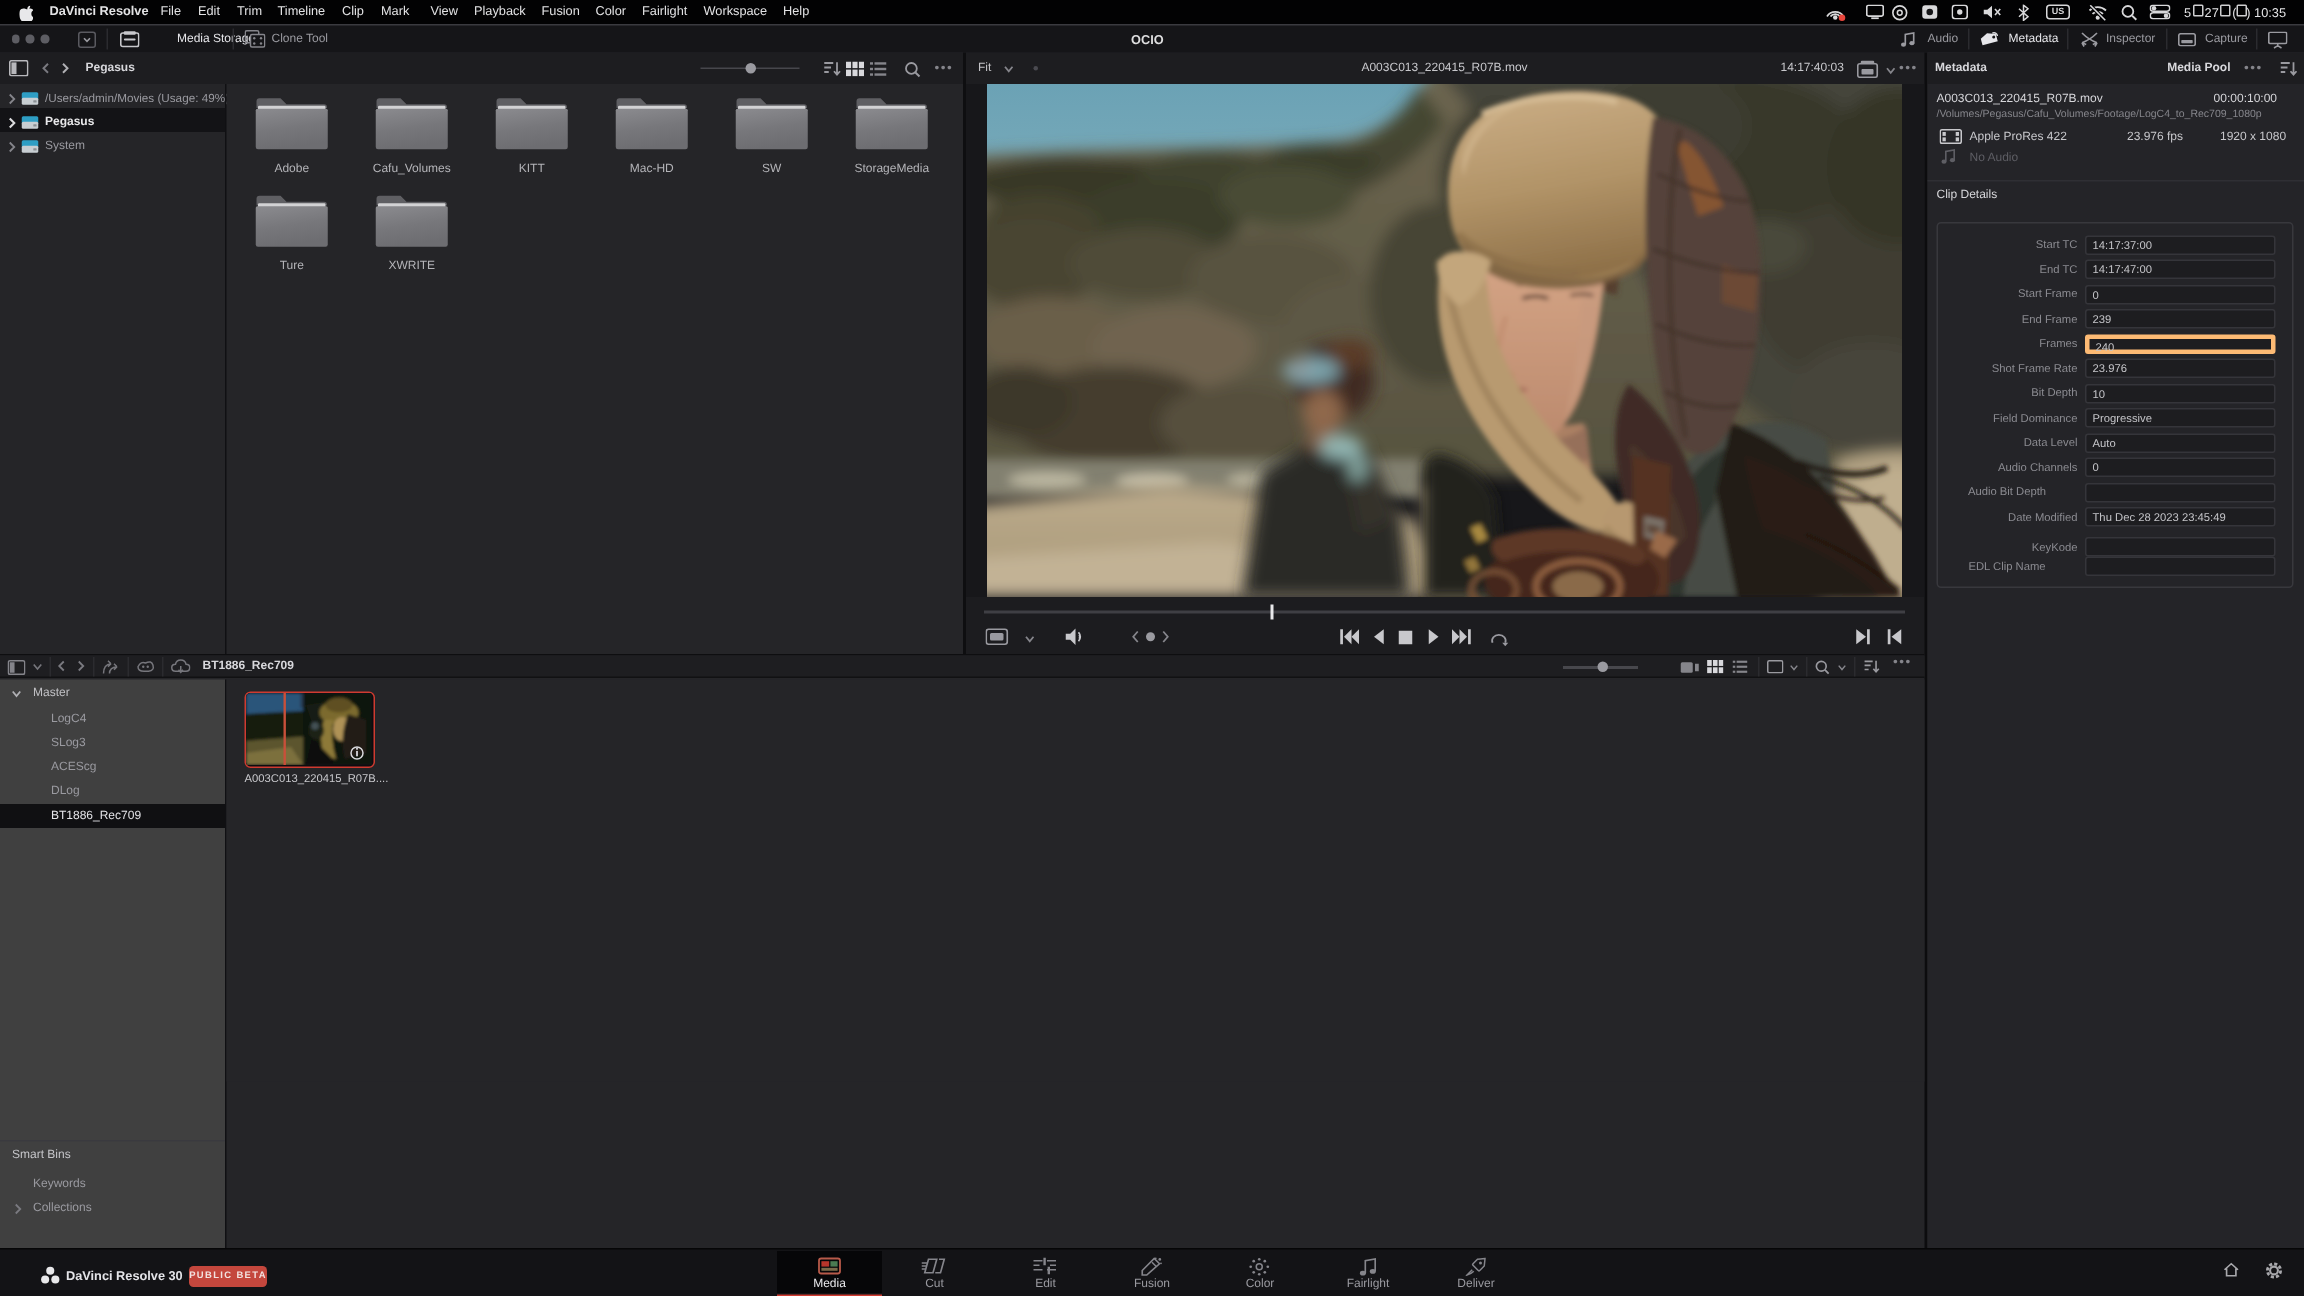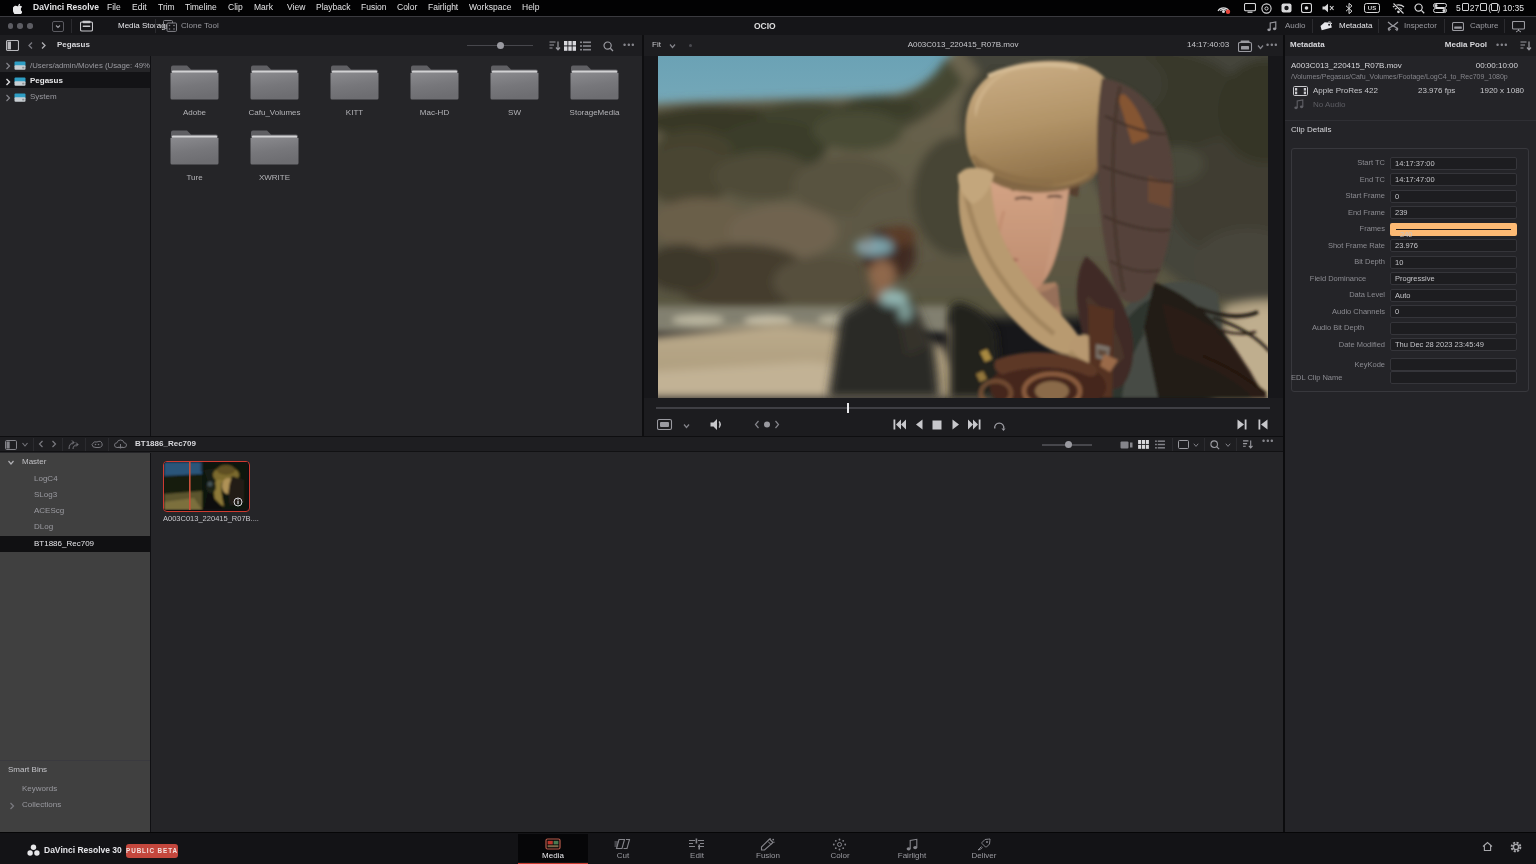--- a/index.html
+++ b/index.html
@@ -687,32 +687,32 @@
     <div class="abs" style="left:6px;top:154.5px;width:238px;height:13px;">
       <span class="abs" style="left:0;top:1.5px;width:94px;text-align:right;font-size:7.5px;color:#8b8b91;">Start Frame</span>
       <div class="abs" style="left:99px;top:0;width:127px;height:13px;background:#1d1d20;border:1px solid #35353a;border-radius:2px;font-size:7.5px;color:#c4c4c8;line-height:11.5px;padding-left:4px;">0</div>
     </div>
     <div class="abs" style="left:6px;top:171px;width:238px;height:13px;">
       <span class="abs" style="left:0;top:1.5px;width:94px;text-align:right;font-size:7.5px;color:#8b8b91;">End Frame</span>
       <div class="abs" style="left:99px;top:0;width:127px;height:13px;background:#1d1d20;border:1px solid #35353a;border-radius:2px;font-size:7.5px;color:#c4c4c8;line-height:11.5px;padding-left:4px;">239</div>
     </div>
     <div class="abs" style="left:6px;top:187.5px;width:238px;height:13px;">
       <span class="abs" style="left:0;top:1.5px;width:94px;text-align:right;font-size:7.5px;color:#8b8b91;">Frames</span>
-      <div class="abs" style="left:99px;top:0;width:127px;height:13px;background:#1d1d20;border:6px solid #fdba74;border-radius:2px;font-size:7.5px;color:#c4c4c8;line-height:11.5px;padding-left:4px;">240</div>
+      <div class="abs" style="left:99px;top:0;width:127px;height:13px;background:#1d1d20;border:3px solid #fdba74;border-radius:2px;font-size:7.5px;color:#c4c4c8;line-height:11.5px;padding-left:4px;">240</div>
     </div>
     <div class="abs" style="left:6px;top:204px;width:238px;height:13px;">
       <span class="abs" style="left:0;top:1.5px;width:94px;text-align:right;font-size:7.5px;color:#8b8b91;">Shot Frame Rate</span>
       <div class="abs" style="left:99px;top:0;width:127px;height:13px;background:#1d1d20;border:1px solid #35353a;border-radius:2px;font-size:7.5px;color:#c4c4c8;line-height:11.5px;padding-left:4px;">23.976</div>
     </div>
     <div class="abs" style="left:6px;top:220.5px;width:238px;height:13px;">
       <span class="abs" style="left:0;top:1.5px;width:94px;text-align:right;font-size:7.5px;color:#8b8b91;">Bit Depth</span>
       <div class="abs" style="left:99px;top:0;width:127px;height:13px;background:#1d1d20;border:1px solid #35353a;border-radius:2px;font-size:7.5px;color:#c4c4c8;line-height:11.5px;padding-left:4px;">10</div>
     </div>
     <div class="abs" style="left:6px;top:237px;width:238px;height:13px;">
-      <span class="abs" style="left:0;top:1.5px;width:94px;text-align:center;font-size:7.5px;color:#8b8b91;">Field Dominance</span>
+      <span class="abs" style="left:0;top:1.5px;width:94px;text-align:right;font-size:7.5px;color:#8b8b91;">Field Dominance</span>
       <div class="abs" style="left:99px;top:0;width:127px;height:13px;background:#1d1d20;border:1px solid #35353a;border-radius:2px;font-size:7.5px;color:#c4c4c8;line-height:11.5px;padding-left:4px;">Progressive</div>
     </div>
     <div class="abs" style="left:6px;top:253.5px;width:238px;height:13px;">
       <span class="abs" style="left:0;top:1.5px;width:94px;text-align:right;font-size:7.5px;color:#8b8b91;">Data Level</span>
       <div class="abs" style="left:99px;top:0;width:127px;height:13px;background:#1d1d20;border:1px solid #35353a;border-radius:2px;font-size:7.5px;color:#c4c4c8;line-height:11.5px;padding-left:4px;">Auto</div>
     </div>
     <div class="abs" style="left:6px;top:270px;width:238px;height:13px;">
       <span class="abs" style="left:0;top:1.5px;width:94px;text-align:right;font-size:7.5px;color:#8b8b91;">Audio Channels</span>
       <div class="abs" style="left:99px;top:0;width:127px;height:13px;background:#1d1d20;border:1px solid #35353a;border-radius:2px;font-size:7.5px;color:#c4c4c8;line-height:11.5px;padding-left:4px;">0</div>
     </div>
@@ -722,21 +722,21 @@
     </div>
     <div class="abs" style="left:6px;top:303px;width:203px;height:13px;padding-left:20px;">
       <span class="abs" style="left:0;top:1.5px;width:94px;text-align:right;font-size:7.5px;color:#8b8b91;">Date Modified</span>
       <div class="abs" style="left:99px;top:0;width:127px;height:13px;background:#1d1d20;border:1px solid #35353a;border-radius:2px;font-size:7.5px;color:#c4c4c8;line-height:11.5px;padding-left:4px;">Thu Dec 28 2023 23:45:49</div>
     </div>
     <div class="abs" style="left:6px;top:323px;width:224px;height:13px;">
       <span class="abs" style="left:0;top:1.5px;width:94px;text-align:right;font-size:7.5px;color:#8b8b91;">KeyKode</span>
       <div class="abs" style="left:99px;top:0;width:127px;height:13px;background:#1d1d20;border:1px solid #35353a;border-radius:2px;font-size:7.5px;color:#c4c4c8;line-height:11.5px;padding-left:4px;"></div>
     </div>
     <div class="abs" style="left:6px;top:336px;width:238px;height:13px;">
-      <span class="abs" style="left:0;top:1.5px;width:94px;text-align:left;font-size:7.5px;color:#8b8b91;">EDL Clip Name</span>
+      <span class="abs" style="left:0;top:1.5px;width:94px;text-align:center;font-size:7.5px;color:#8b8b91;">EDL Clip Name</span>
       <div class="abs" style="left:99px;top:0;width:127px;height:13px;background:#1d1d20;border:1px solid #35353a;border-radius:2px;font-size:7.5px;color:#c4c4c8;line-height:11.5px;padding-left:4px;"></div>
     </div>
   </div>
 
   <div class="abs" id="bottombar" style="left:0;top:832px;width:1536px;height:32px;background:#131316;border-top:1px solid #060607;font-size:8px;color:#9a9aa0;">
     <svg class="abs" style="left:27px;top:11px;" width="13" height="13" viewBox="0 0 13 13">
       <circle cx="6.5" cy="3.2" r="2.7" fill="#e8e8ea"></circle>
         <circle cx="3.1" cy="9" r="2.7" fill="#e8e8ea"></circle>
         <circle cx="9.9" cy="9" r="2.7" fill="#e8e8ea"></circle>
     </svg>

